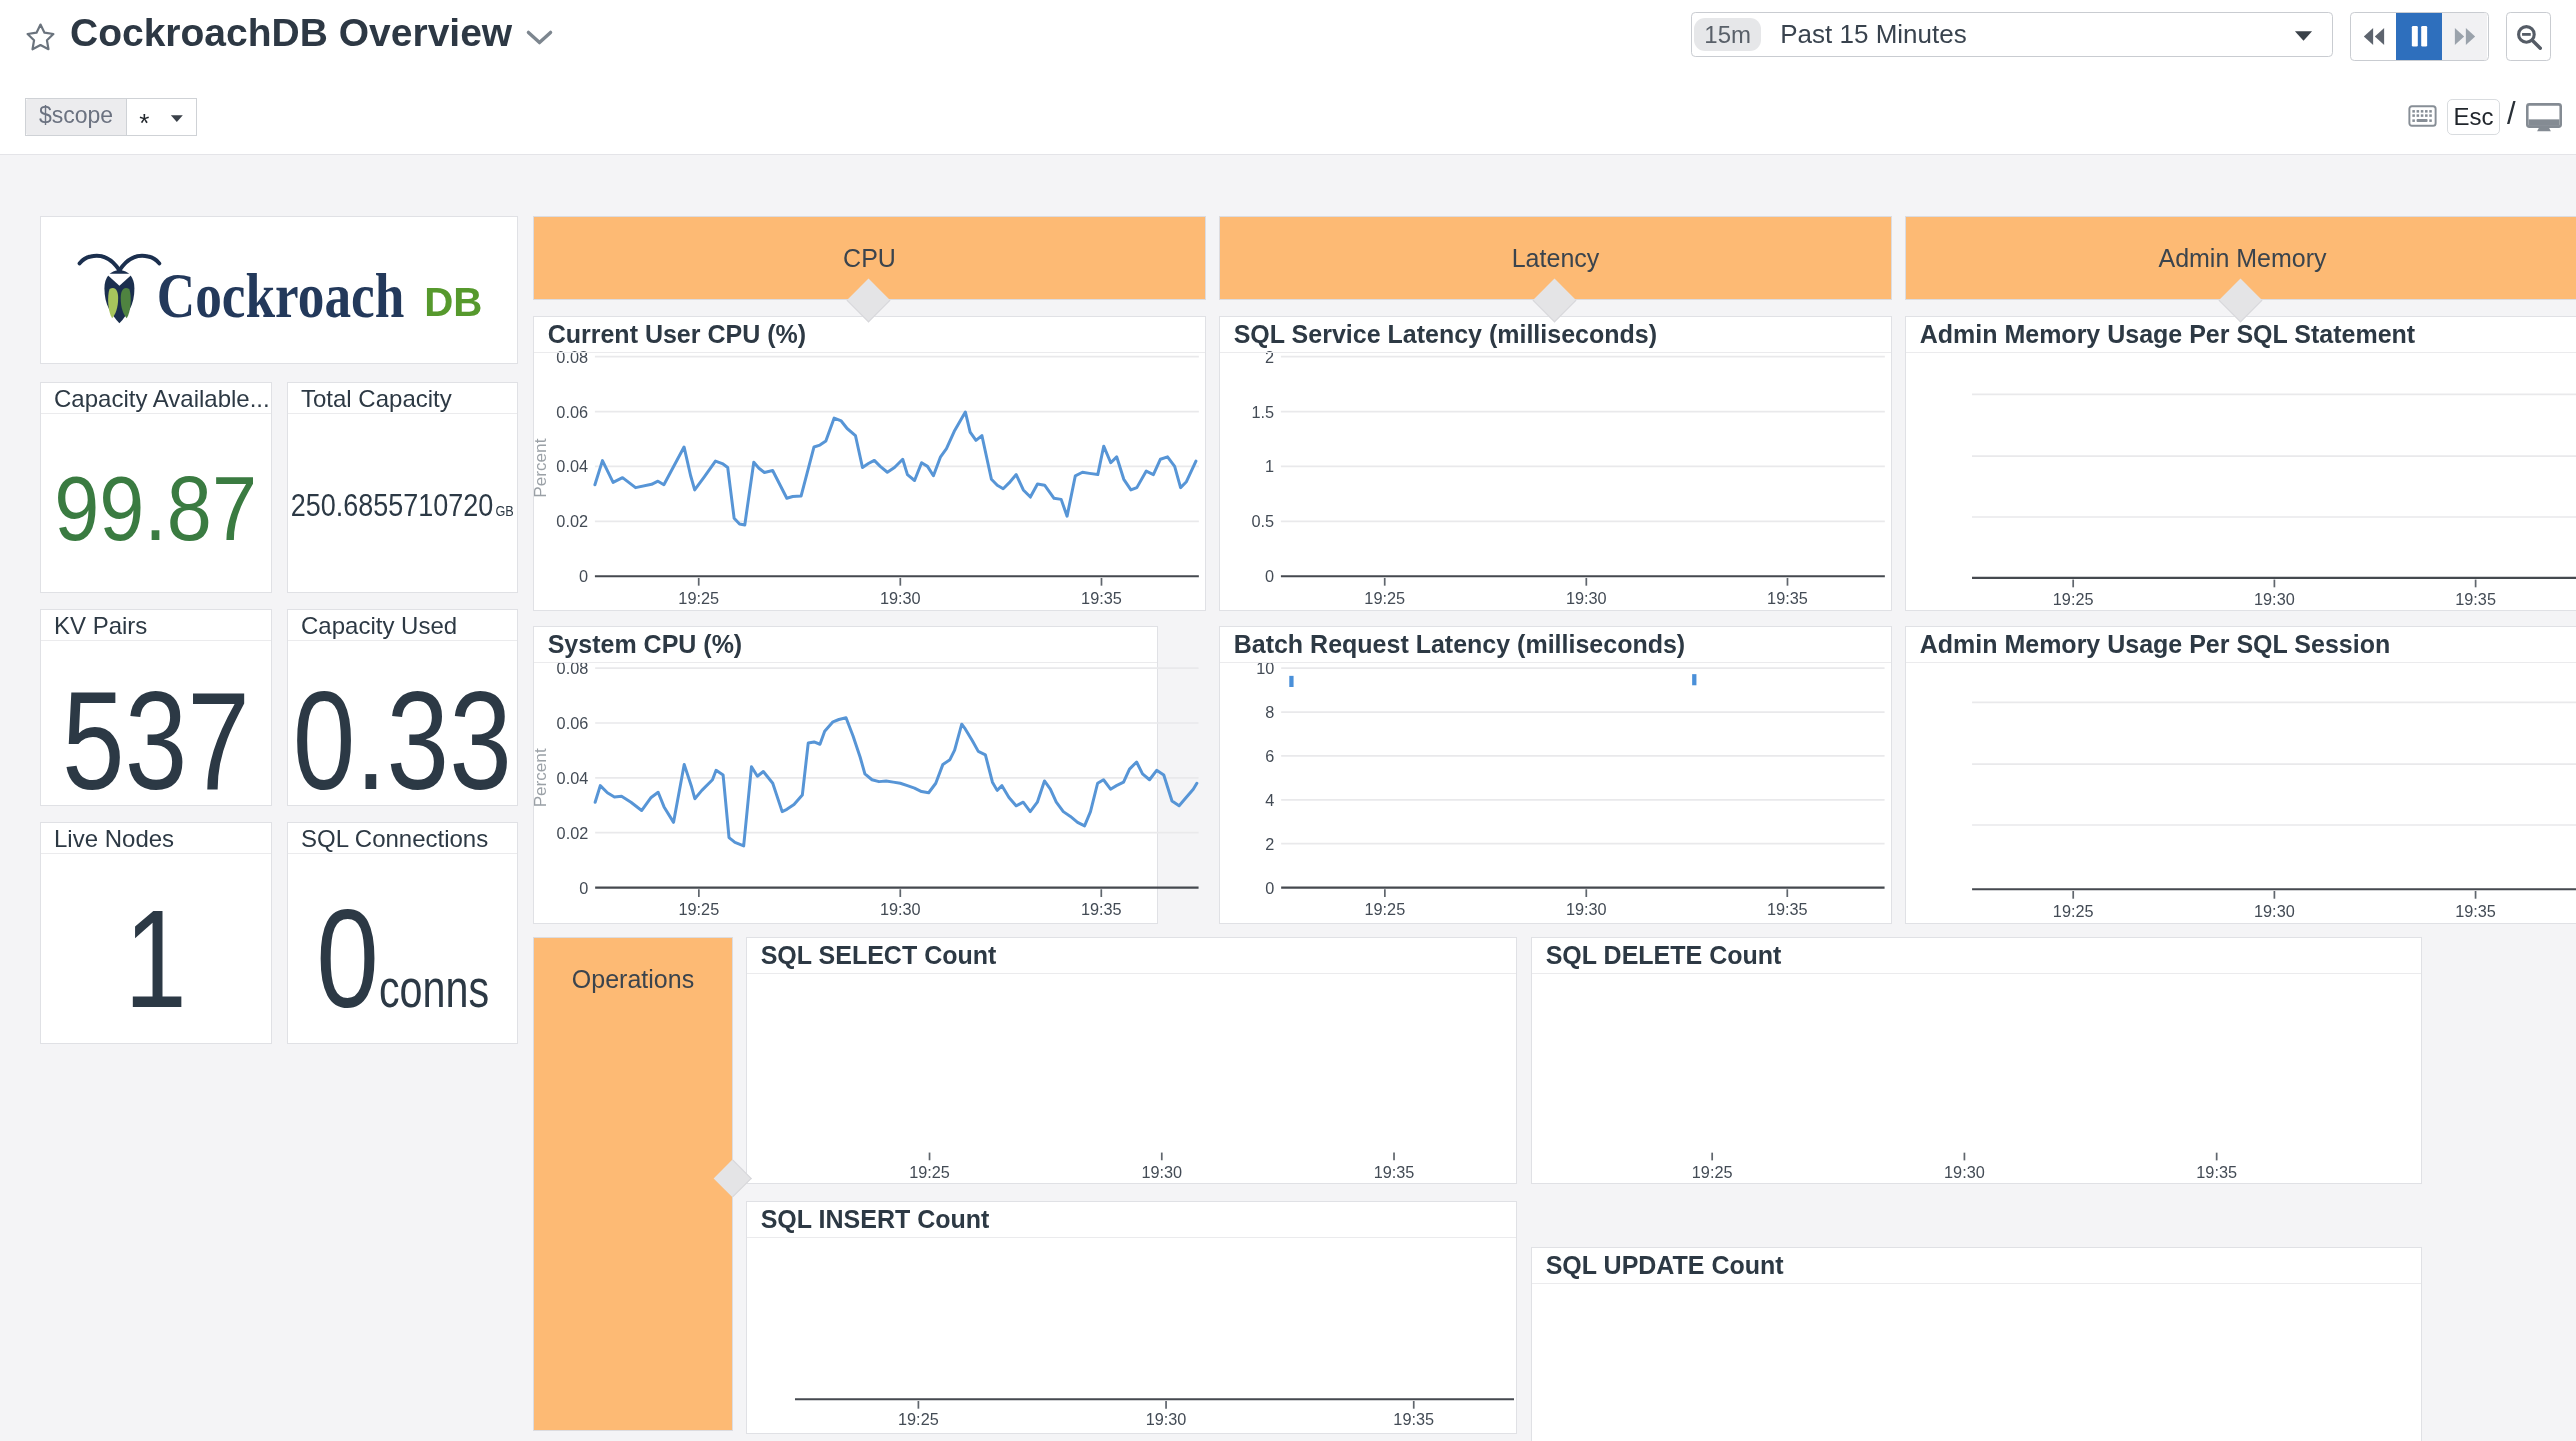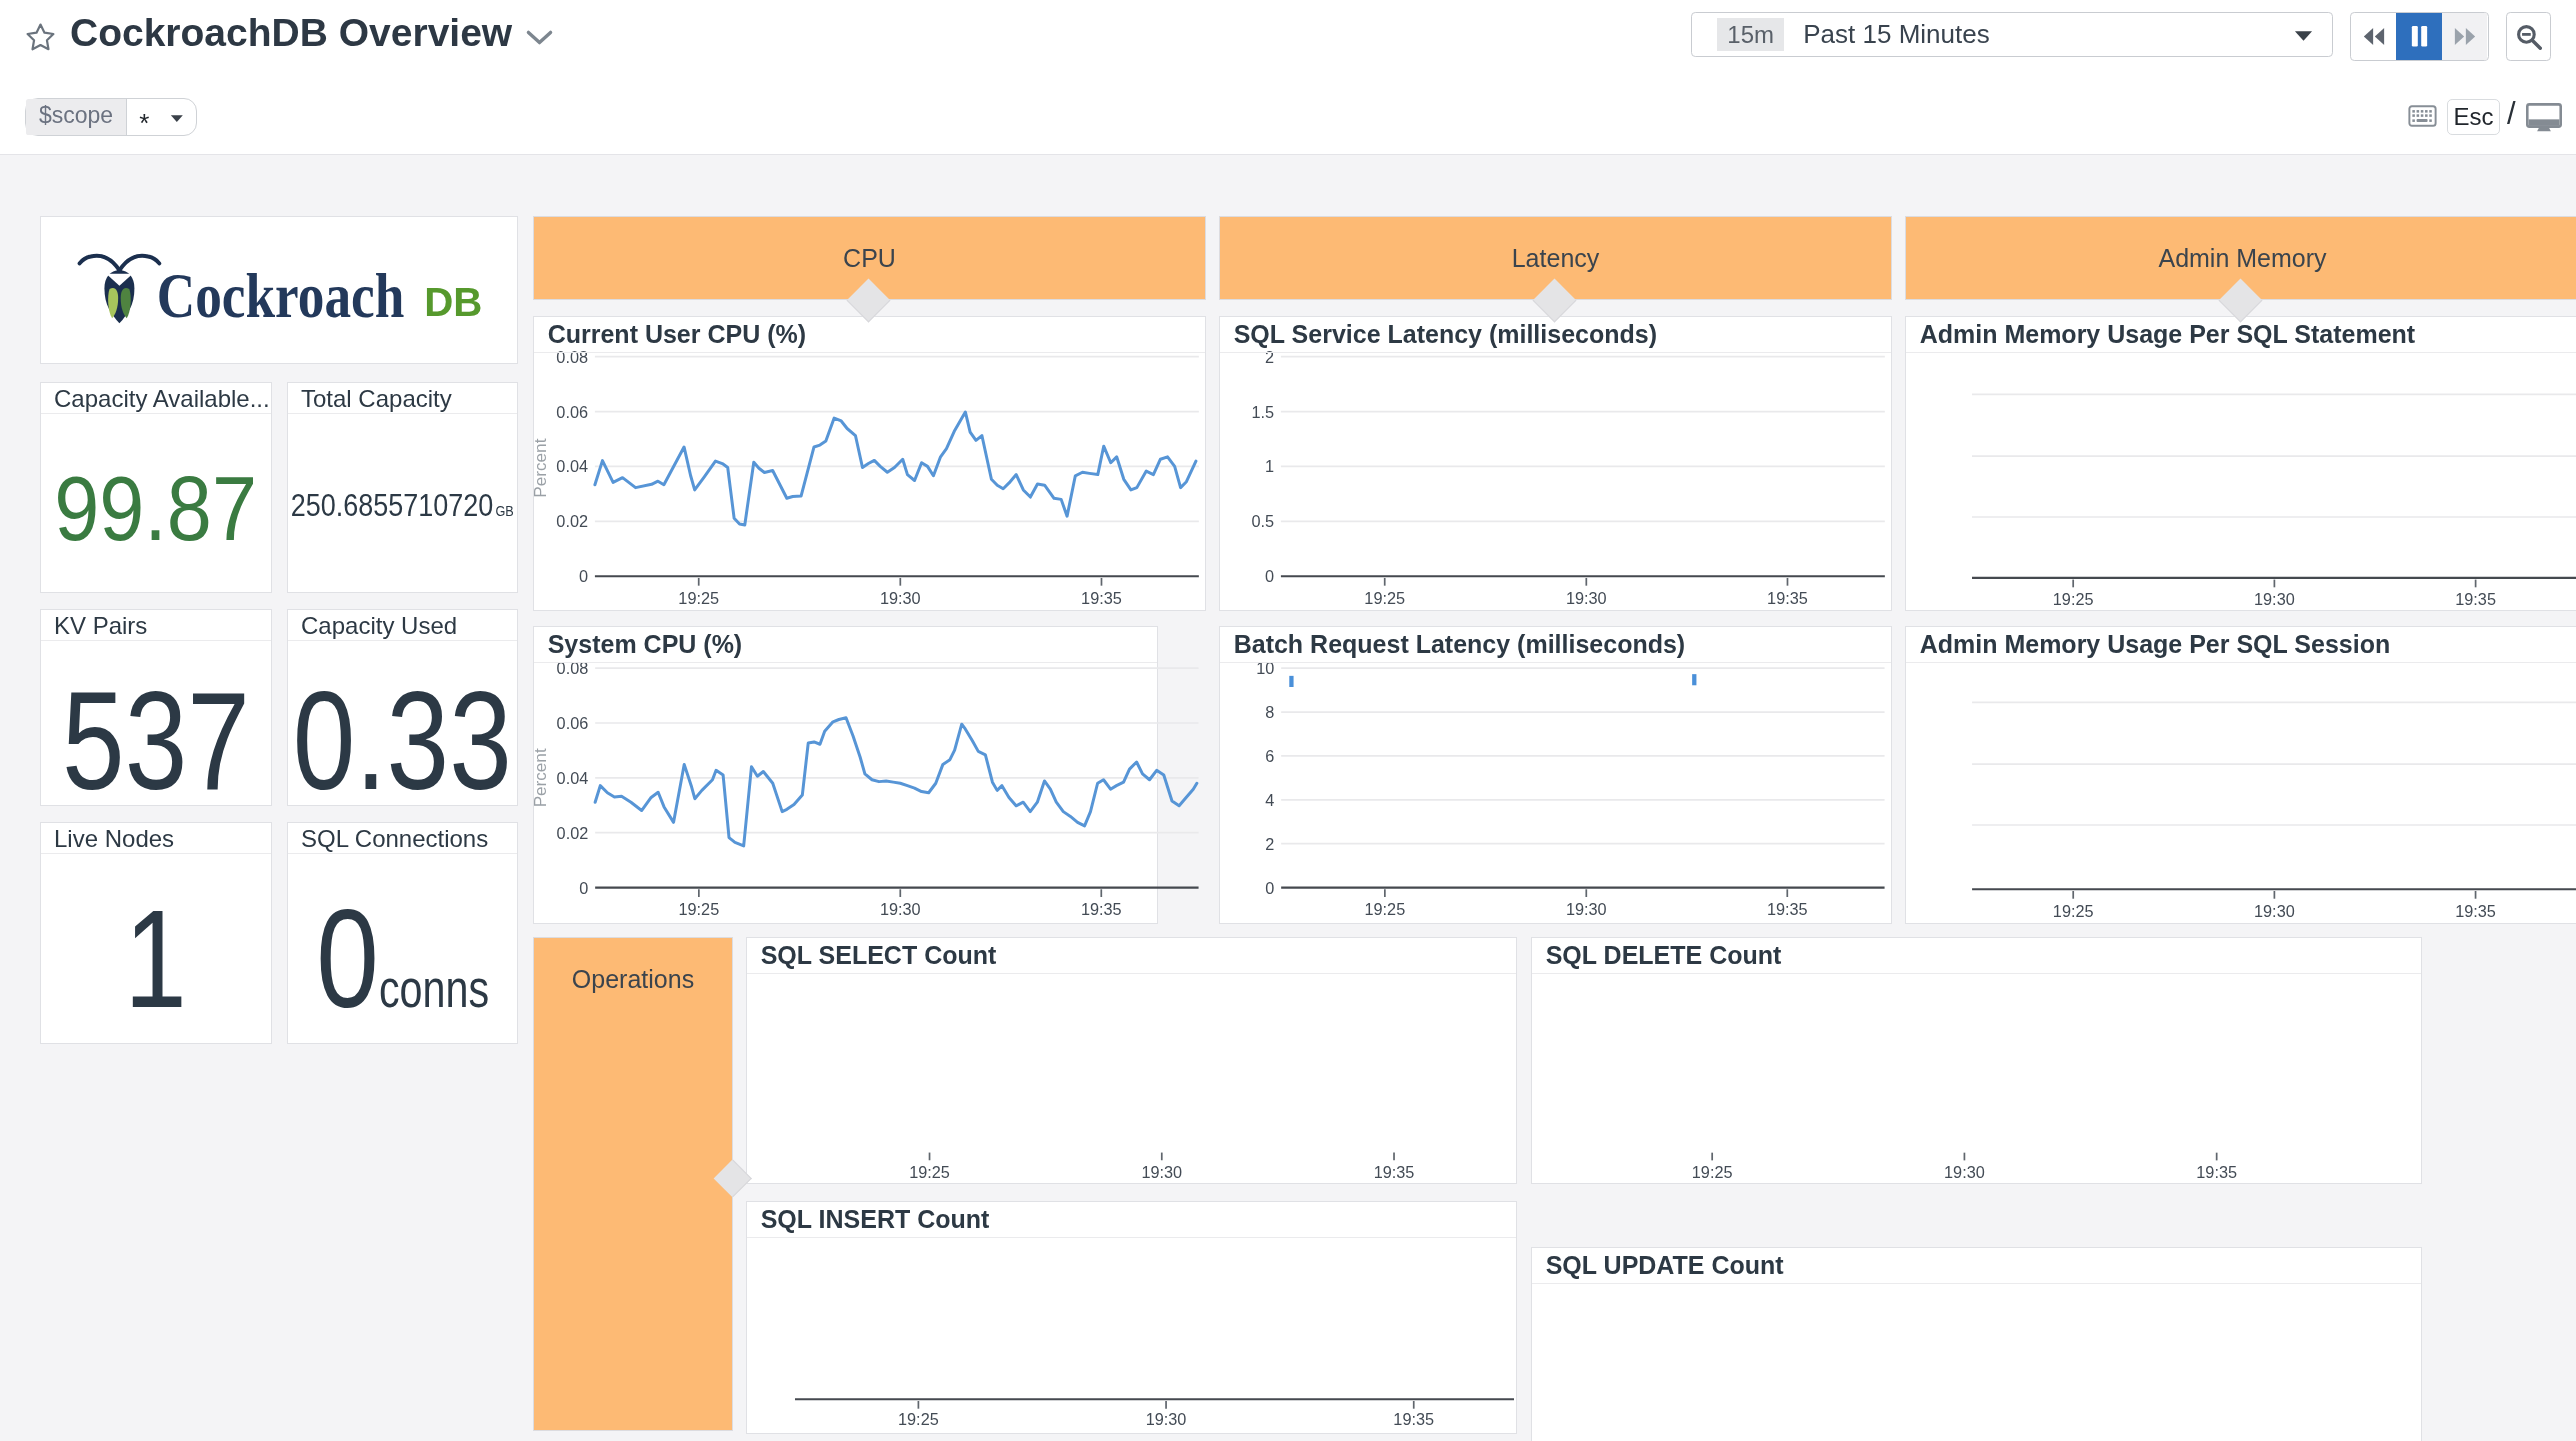--- a/index.html
+++ b/index.html
@@ -15,31 +15,31 @@
 .bignum{font-size:139px;transform:scaleX(0.81);white-space:nowrap}
 </style></head><body>
 <div class="hdr"></div>
 <svg width="33" height="33" viewBox="0 0 24 24" style="position:absolute;left:24px;top:20.6px;z-index:5">
 <path d="M12 2.6l2.9 5.9 6.5 .95-4.7 4.6 1.1 6.5-5.8-3.05-5.8 3.05 1.1-6.5-4.7-4.6 6.5-.95z" fill="none" stroke="#6a737d" stroke-width="1.6" stroke-linejoin="round"></path>
   </svg>
 <div style="position:absolute;left:70px;top:11px;font-size:39px;font-weight:600;color:#2d3844;z-index:5">CockroachDB Overview</div>
 <svg width="29" height="17" viewBox="0 0 34 20" style="position:absolute;left:525px;top:29px;z-index:5">
 <polyline points="4,4 17,16 30,4" fill="none" stroke="#7d868f" stroke-width="4" stroke-linecap="round" stroke-linejoin="round"></polyline>
   </svg>
-<div style="position:absolute;left:25px;top:98px;height:38px;z-index:5;border:1.7px solid #cfd2d6;border-radius:13px;display:flex;background:#fff">
+<div style="position:absolute;left:25px;top:98px;height:38px;z-index:5;border:1.7px solid #cfd2d6;border-radius:0;display:flex;background:#fff">
 <div style="background:#ececee;color:#6b7280;font-size:23px;padding:3.4px 13px 0;border-right:1.7px solid #cfd2d6;border-radius:2.6px 0 0 2.6px">$scope</div>
 <div style="padding:3.4px 12px 0;font-size:26px;color:#21262c;display:flex;align-items:center">
       <span style="position:relative;top:5.1px">*</span>
       <svg width="13.7" height="9.4" viewBox="0 0 16 11" style="margin-left:20.6px">
         <path d="M1 1.5 L8 9.5 L15 1.5 Z" fill="#3a4149"></path>
       </svg>
     </div>
   </div>
 <div style="position:absolute;left:1691px;top:12px;width:642px;height:45px;z-index:5;border:1.7px solid #c9ccd1;border-radius:4.3px;background:#fff;display:flex;align-items:center">
-<div style="background:#e6e7e9;color:#596069;font-size:24px;border-radius:0;padding:2.6px 10.3px;margin-left:25px">15m</div>
+<div style="background:#e6e7e9;color:#596069;font-size:24px;border-radius:11px;padding:2.6px 10.3px;margin-left:2px">15m</div>
 <div style="font-size:26px;color:#39434e;margin-left:19px">Past 15 Minutes</div>
 <svg width="19" height="12" viewBox="0 0 22 14" style="position:absolute;right:19px;top:17px">
       <path d="M1 1.5 L11 12.5 L21 1.5 Z" fill="#3a4149"></path>
     </svg>
   </div>
 <div style="position:absolute;left:2350px;top:12px;width:139px;height:49px;z-index:5;border:1.7px solid #c9ccd1;border-radius:4.3px;background:#fff;display:flex;overflow:hidden">
 <div style="width:45px;display:flex;align-items:center;justify-content:center">
 <svg width="22" height="19" viewBox="0 0 26 22">
         <path d="M12 1 L12 21 L1 11 Z" fill="#5d646e"></path>
         <path d="M25 1 L25 21 L14 11 Z" fill="#5d646e"></path>

